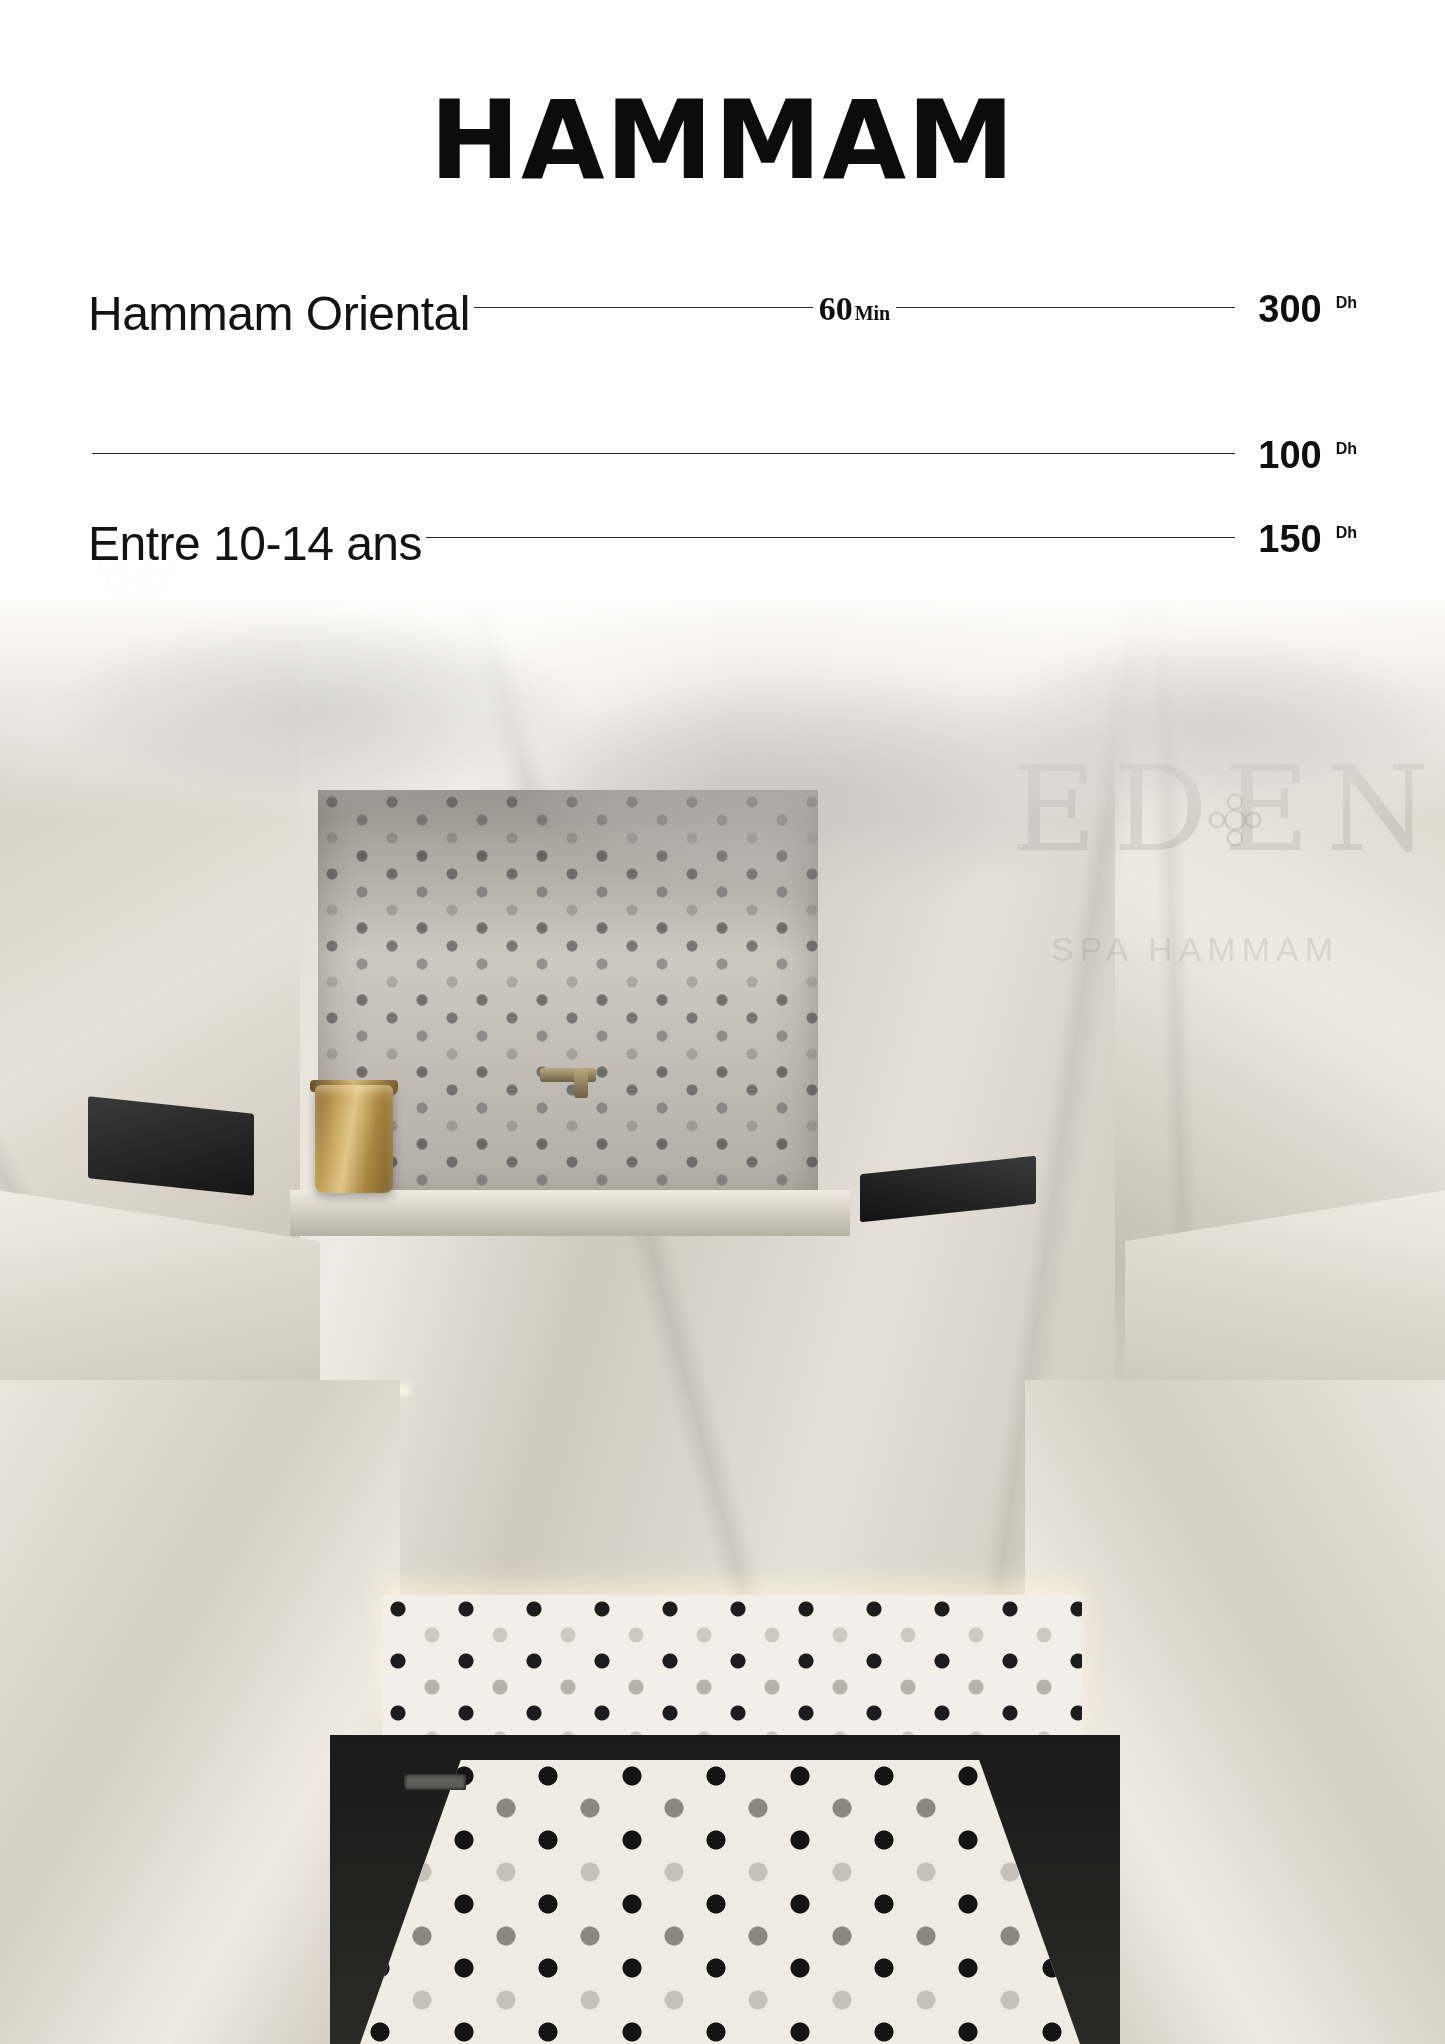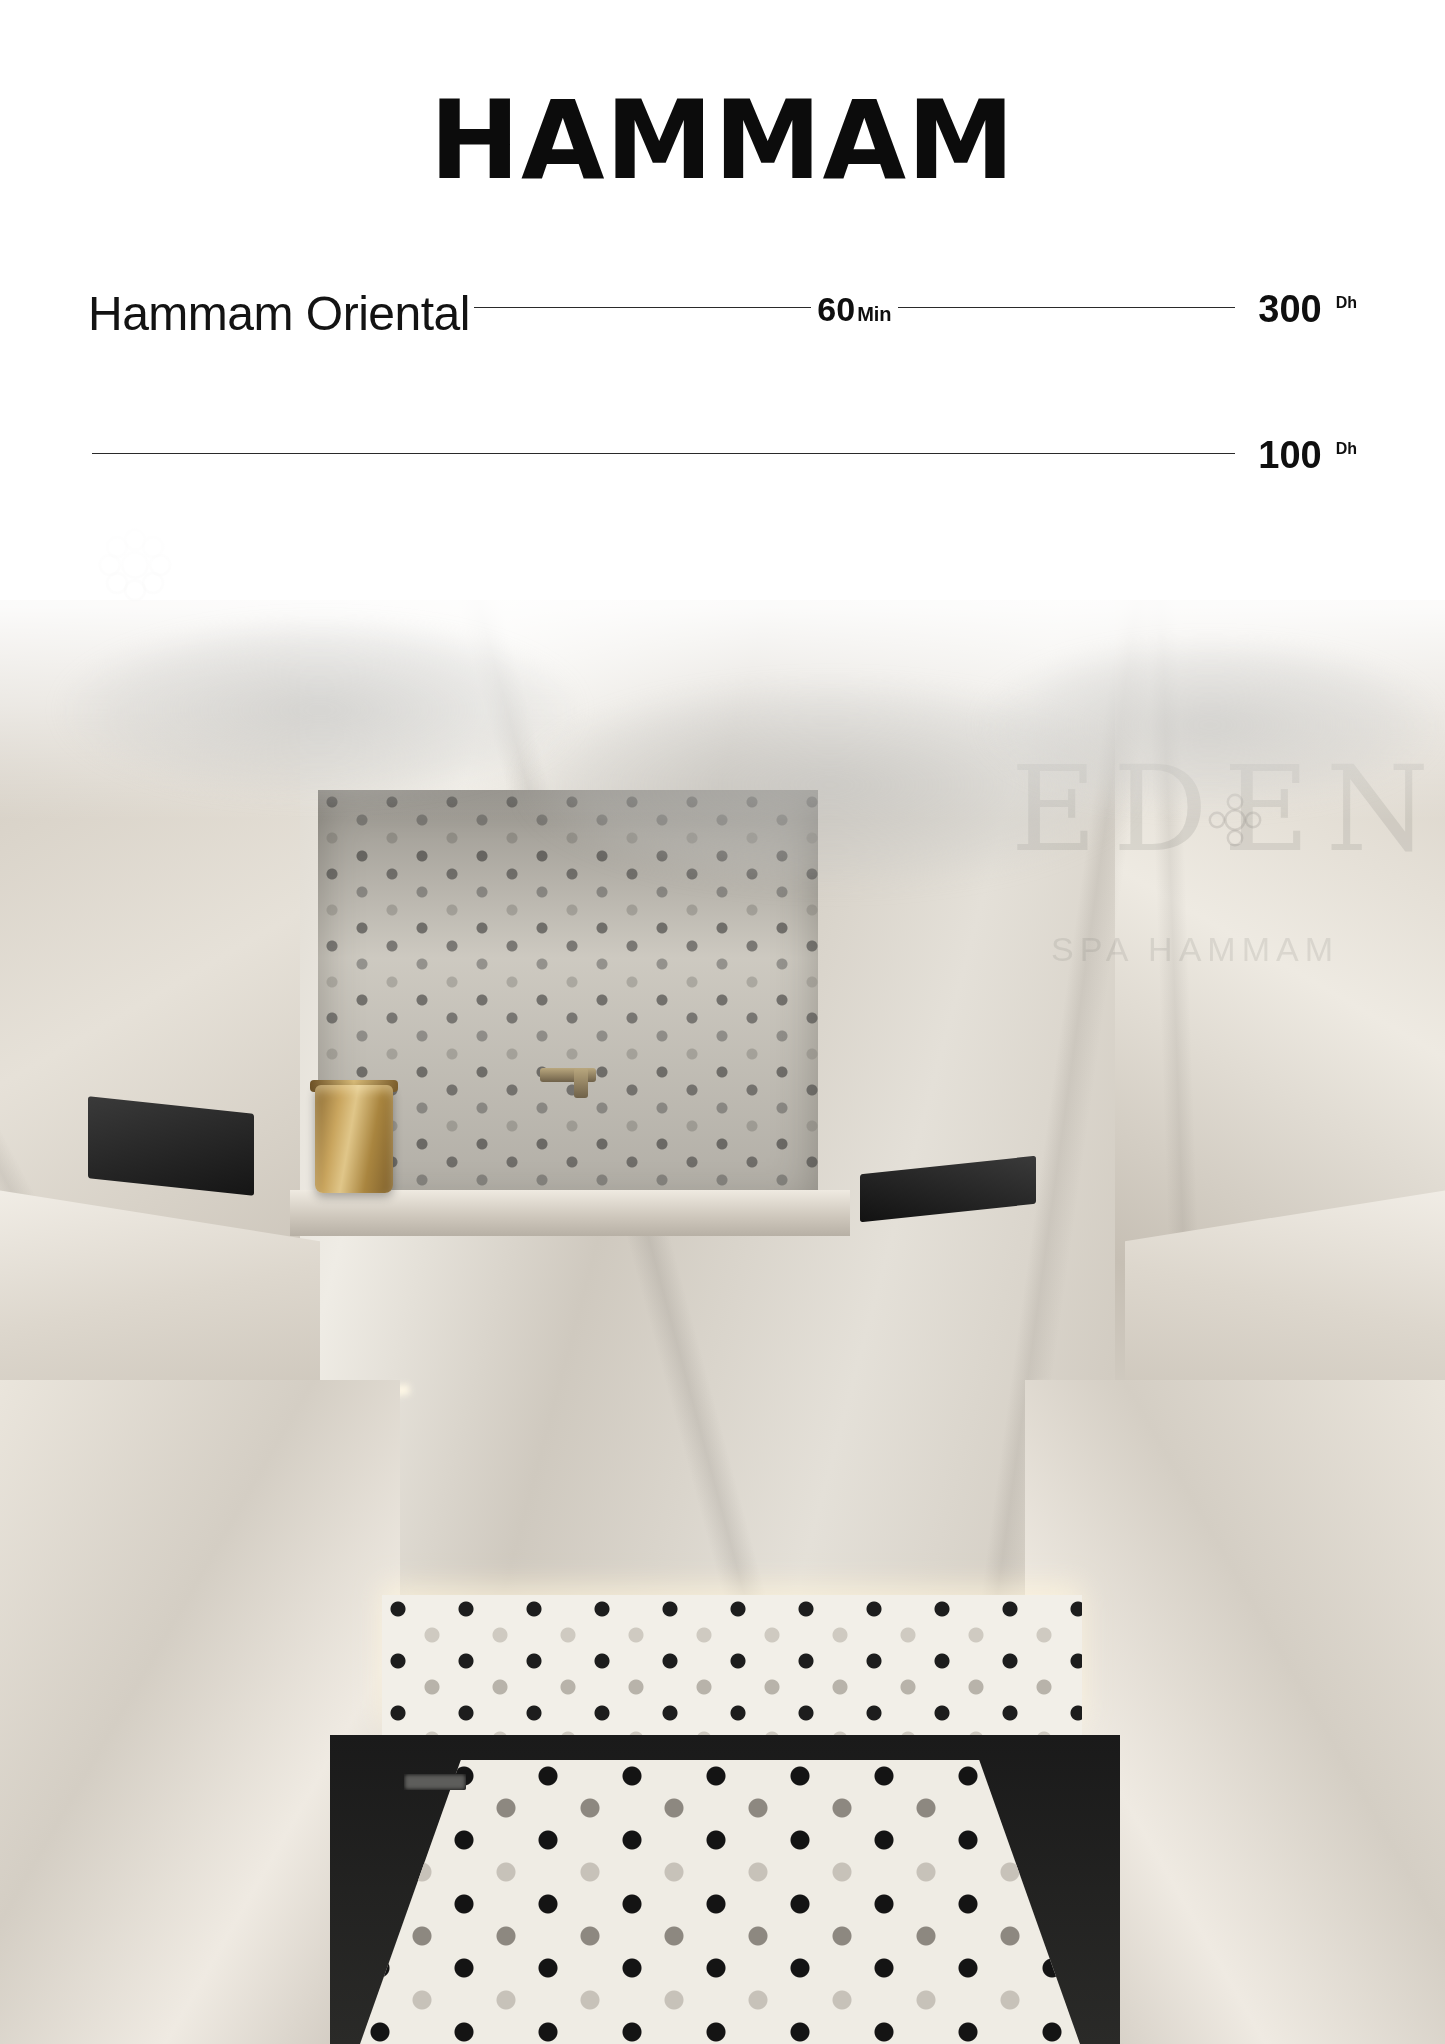--- a/index.html
+++ b/index.html
@@ -282,20 +282,21 @@
     margin: 0 4px 14px 4px;
     min-width: 16px;
   }
   .dur {
     font-size: 34px;
     font-weight: 700;
     color: #0f0f0f;
     white-space: nowrap;
     line-height: 1;
     margin: 0 2px 10px 2px;
+    font-family: Liberation Serif, serif;
   }
   .dur .unit {
     font-size: 20px;
     font-weight: 700;
     margin-left: 2px;
   }
   .price {
     font-size: 38px;
     font-weight: 700;
     color: #0f0f0f;
@@ -397,15 +398,20 @@
 
 
 
     <div class="group-gap"></div>
 
     <div class="row">
       <span class="dotline"></span>
       <span class="price"><span>100</span><span class="cur">Dh</span></span>
     </div>
 
+    <div class="row">
+      <span class="row-name">Entre 10-14 ans</span>
+      <span class="dotline"></span>
+      <span class="price"><span>150</span><span class="cur">Dh</span></span>
+    </div>
 
   </div>
 </div>
 
 </body></html>

